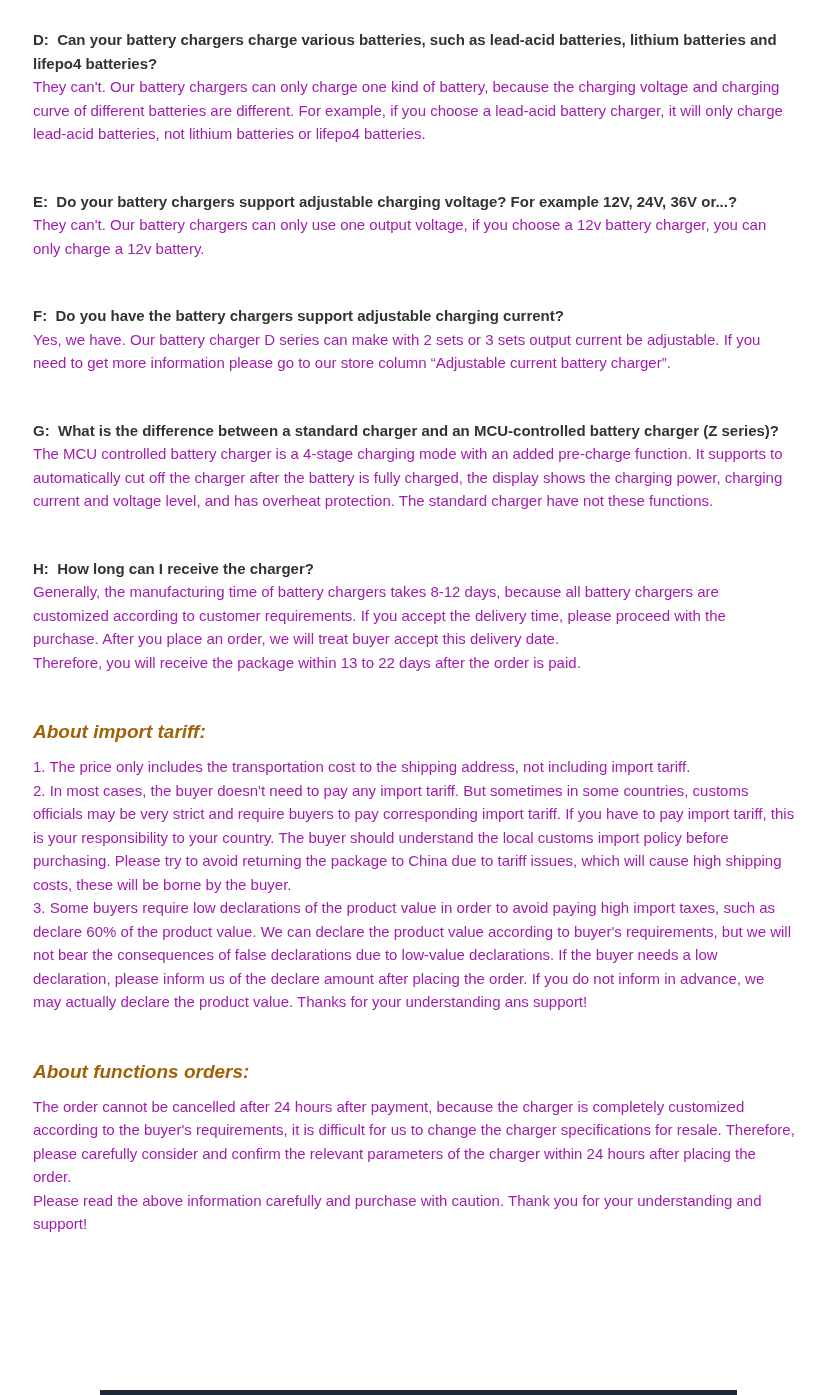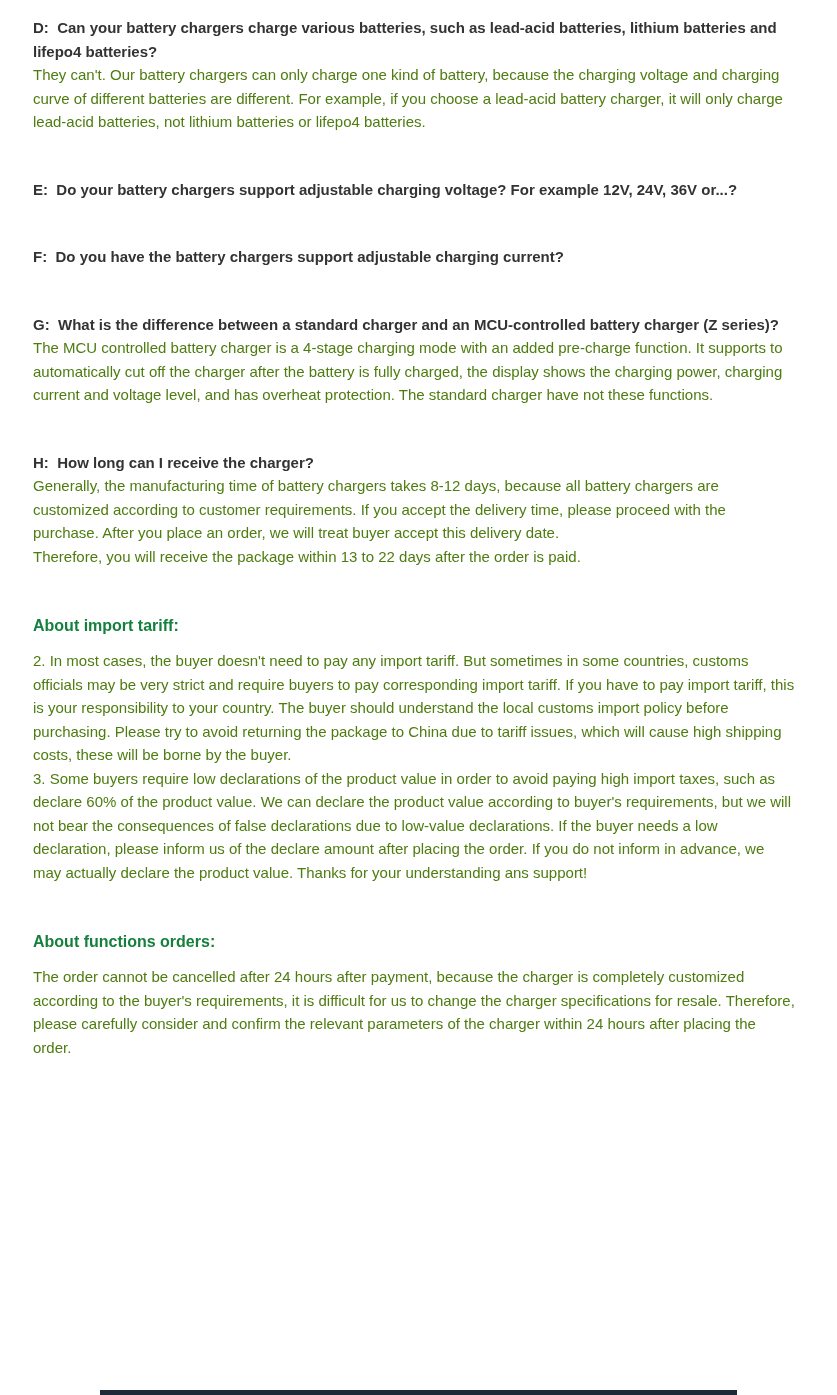--- a/index.html
+++ b/index.html
@@ -9,48 +9,50 @@
   }
   body {
     width: 837px;
     height: 1395px;
     position: relative;
     overflow: hidden;
     font-family: "Liberation Sans", "DejaVu Sans", sans-serif;
   }
   .content {
     padding: 16px 42px 0 33px;
+    margin-top: 12px;
   }
   .faq-item {
     margin: 0 0 44px 0;
   }
   .faq-q {
     margin: 0;
     font-size: 15px;
     font-weight: bold;
     color: #333333;
     line-height: 23.5px;
     white-space: pre-wrap;
   }
   .faq-a, .info-p {
     margin: 0;
     font-size: 15px;
     font-weight: normal;
-    color: #4d7c0f;
+    color: #a21caf;
     line-height: 23.5px;
   }
   .info-section {
     margin: 8px 0 44px 0;
   }
   .info-title {
     margin: 0 0 9px 0;
-    font-size: 16px;
+    font-size: 19px;
     font-weight: bold;
-    color: #15803d;
+    color: #a16207;
     line-height: 28px;
+    font-style: italic;
   }
   .next-section-edge {
     position: absolute;
     left: 100px;
     bottom: 0;
     width: 637px;
     height: 5px;
     background: #1d2936;
   }
 </style>
@@ -59,43 +61,47 @@
 
 <div class="content">
 
   <section class="faq-item">
     <h3 class="faq-q">D:  Can your battery chargers charge various batteries, such as lead-acid batteries, lithium batteries and lifepo4 batteries?</h3>
     <p class="faq-a">They can't. Our battery chargers can only charge one kind of battery, because the charging voltage and charging curve of different batteries are different. For example, if you choose a lead-acid battery charger, it will only charge lead-acid batteries, not lithium batteries or lifepo4 batteries.</p>
   </section>
 
   <section class="faq-item">
     <h3 class="faq-q">E:  Do your battery chargers support adjustable charging voltage? For example 12V, 24V, 36V or...?</h3>
+    <p class="faq-a">They can't. Our battery chargers can only use one output voltage, if you choose a 12v battery charger, you can only charge a 12v battery.</p>
   </section>
 
   <section class="faq-item">
     <h3 class="faq-q">F:  Do you have the battery chargers support adjustable charging current?</h3>
+    <p class="faq-a">Yes, we have. Our battery charger D series can make with 2 sets or 3 sets output current be adjustable. If you need to get more information please go to our store column “Adjustable current battery charger”.</p>
   </section>
 
   <section class="faq-item">
     <h3 class="faq-q">G:  What is the difference between a standard charger and an MCU-controlled battery charger (Z series)?</h3>
     <p class="faq-a">The MCU controlled battery charger is a 4-stage charging mode with an added pre-charge function. It supports to automatically cut off the charger after the battery is fully charged, the display shows the charging power, charging current and voltage level, and has overheat protection. The standard charger have not these functions.</p>
   </section>
 
   <section class="faq-item">
     <h3 class="faq-q">H:  How long can I receive the charger?</h3>
     <p class="faq-a">Generally, the manufacturing time of battery chargers takes 8-12 days, because all battery chargers are customized according to customer requirements. If you accept the delivery time, please proceed with the purchase. After you place an order, we will treat buyer accept this delivery date.</p>
     <p class="faq-a">Therefore, you will receive the package within 13 to 22 days after the order is paid.</p>
   </section>
 
   <section class="info-section">
     <h2 class="info-title">About import tariff:</h2>
+    <p class="info-p">1. The price only includes the transportation cost to the shipping address, not including import tariff.</p>
     <p class="info-p">2. In most cases, the buyer doesn't need to pay any import tariff. But sometimes in some countries, customs officials may be very strict and require buyers to pay corresponding import tariff. If you have to pay import tariff, this is your responsibility to your country. The buyer should understand the local customs import policy before purchasing. Please try to avoid returning the package to China due to tariff issues, which will cause high shipping costs, these will be borne by the buyer.</p>
     <p class="info-p">3. Some buyers require low declarations of the product value in order to avoid paying high import taxes, such as declare 60% of the product value. We can declare the product value according to buyer's requirements, but we will not bear the consequences of false declarations due to low-value declarations. If the buyer needs a low declaration, please inform us of the declare amount after placing the order. If you do not inform in advance, we may actually declare the product value. Thanks for your understanding ans support!</p>
   </section>
 
   <section class="info-section">
     <h2 class="info-title">About functions orders:</h2>
     <p class="info-p">The order cannot be cancelled after 24 hours after payment, because the charger is completely customized according to the buyer's requirements, it is difficult for us to change the charger specifications for resale. Therefore, please carefully consider and confirm the relevant parameters of the charger within 24 hours after placing the order.</p>
+    <p class="info-p">Please read the above information carefully and purchase with caution. Thank you for your understanding and support!</p>
   </section>
 
 </div>
 
 <div class="next-section-edge"></div>
 
 </body></html>

